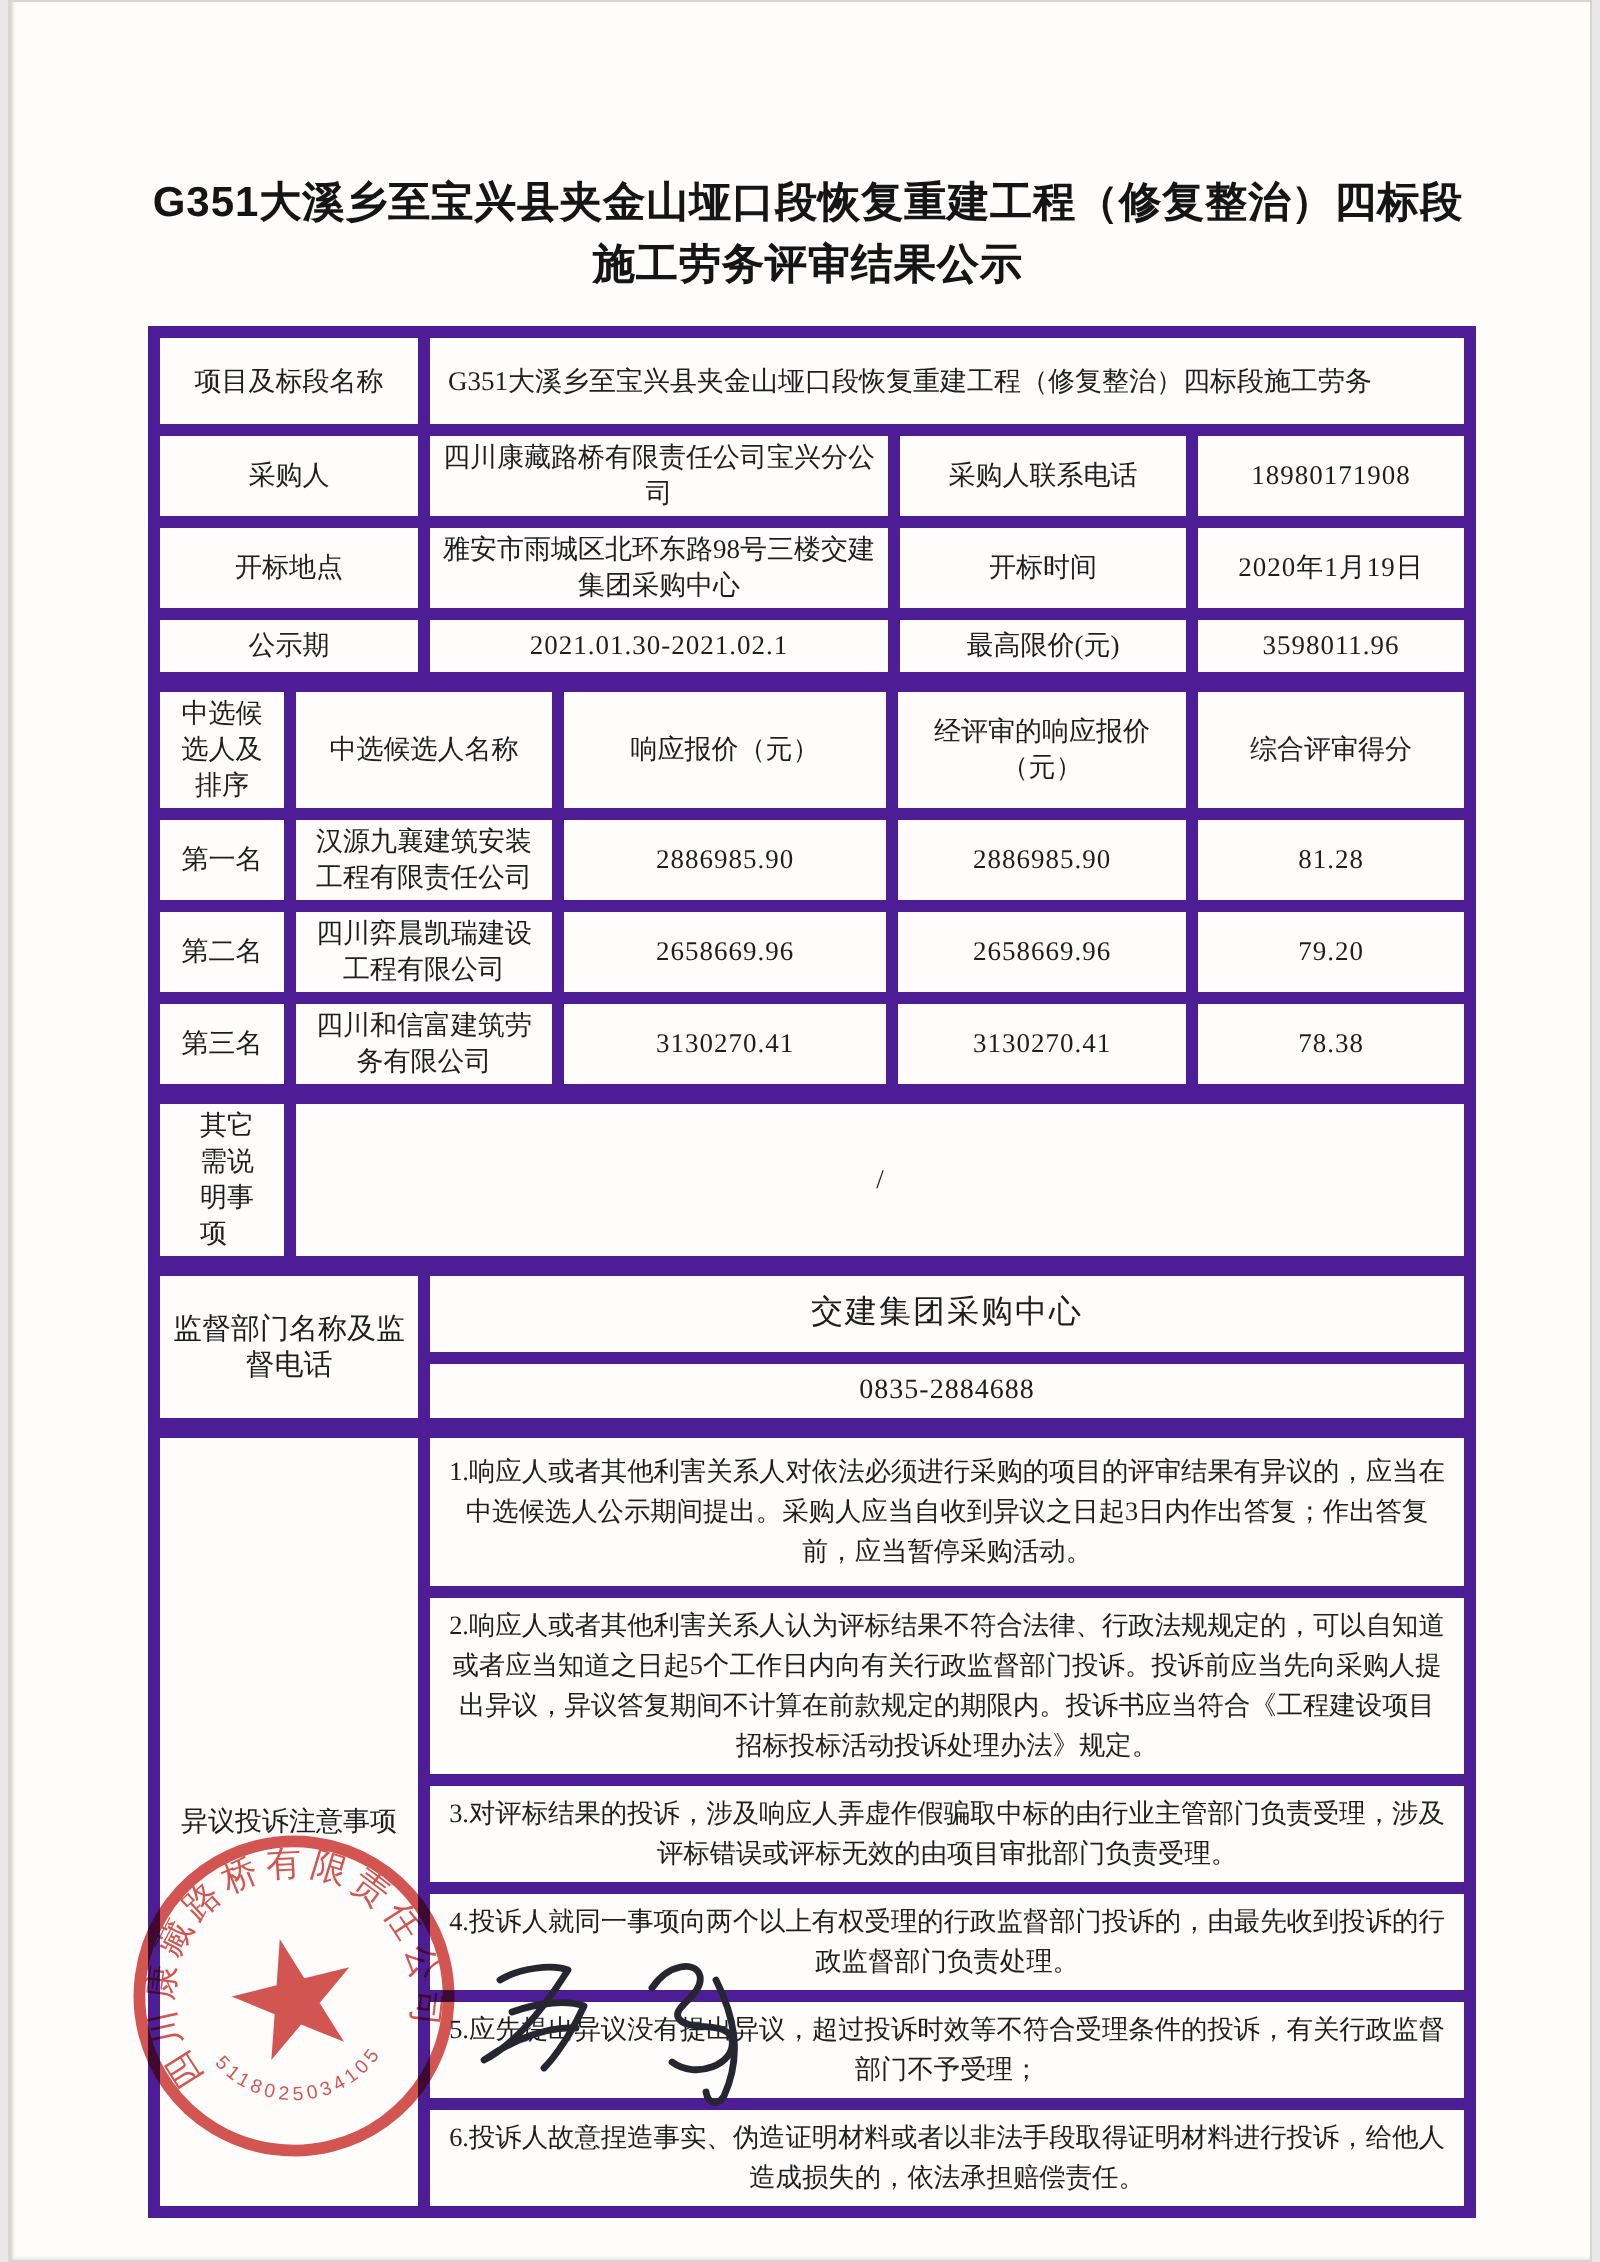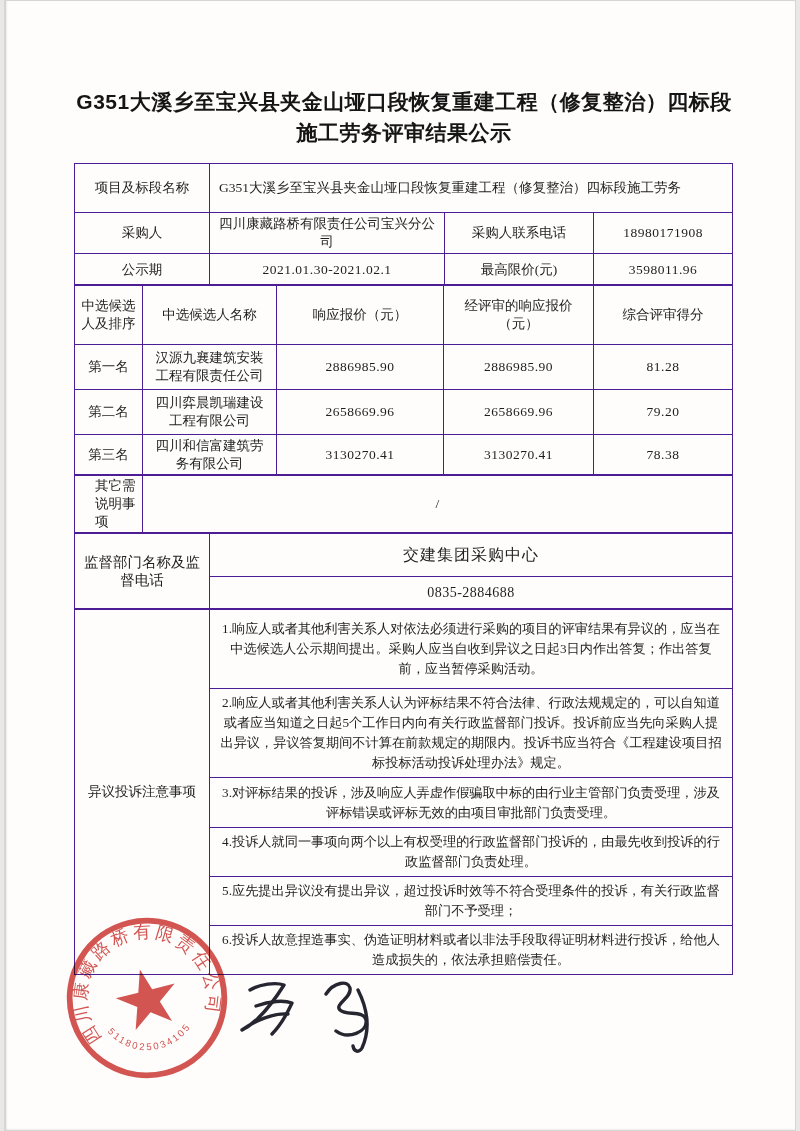--- a/index.html
+++ b/index.html
@@ -13,21 +13,21 @@
   .title{
     position:absolute;top:86px;left:64px;width:672px;
     font-family:"Liberation Sans","DejaVu Sans",sans-serif;
     font-weight:700;font-size:21px;line-height:31px;letter-spacing:.5px;
     text-align:center;color:#151515;word-break:break-all;
   }
   .doc{position:absolute;top:163px;left:70px;width:658px;}
   table{border-collapse:collapse;table-layout:fixed;width:658px;}
   table + table{margin-top:-2px;}
   td,th{
-    border:1px solid #4c1d95;
+    border:6px solid #4c1d95;
     font-weight:400;font-size:13.5px;line-height:18px;
     text-align:center;vertical-align:middle;
     padding:2px 6px;word-break:break-all;color:#1e1e1e;
     box-sizing:border-box;overflow:hidden;
   }
   .h49{height:49px}.h33{height:33px}.h38{height:38px}.h32{height:32px}
   .h60{height:60px}.h45{height:45px}.h37{height:37px}.h41{height:41px}
   .h44{height:44px}.h80{height:80px}.h88{height:88px}.h50{height:50px}
   .h46{height:46px}.h42{height:42px}
   .val-left{text-align:left;padding-left:9px;}
@@ -68,20 +68,26 @@
       <tbody>
           <tr class="h49">
         <td>项目及标段名称</td>
         <td colspan="3" class="val-left">G351大溪乡至宝兴县夹金山垭口段恢复重建工程（修复整治）四标段施工劳务</td>
       </tr>
       <tr class="h33">
         <td>采购人</td>
         <td>四川康藏路桥有限责任公司宝兴分公司</td>
         <td>采购人联系电话</td>
         <td class="num">18980171908</td>
+      </tr>
+      <tr class="h38">
+        <td>开标地点</td>
+        <td>雅安市雨城区北环东路98号三楼交建集团采购中心</td>
+        <td>开标时间</td>
+        <td class="num">2020年1月19日</td>
       </tr>
       <tr class="h32">
         <td>公示期</td>
         <td class="num">2021.01.30-2021.02.1</td>
         <td>最高限价(元)</td>
         <td class="num">3598011.96</td>
       </tr>
     </tbody>
       </table>
 

